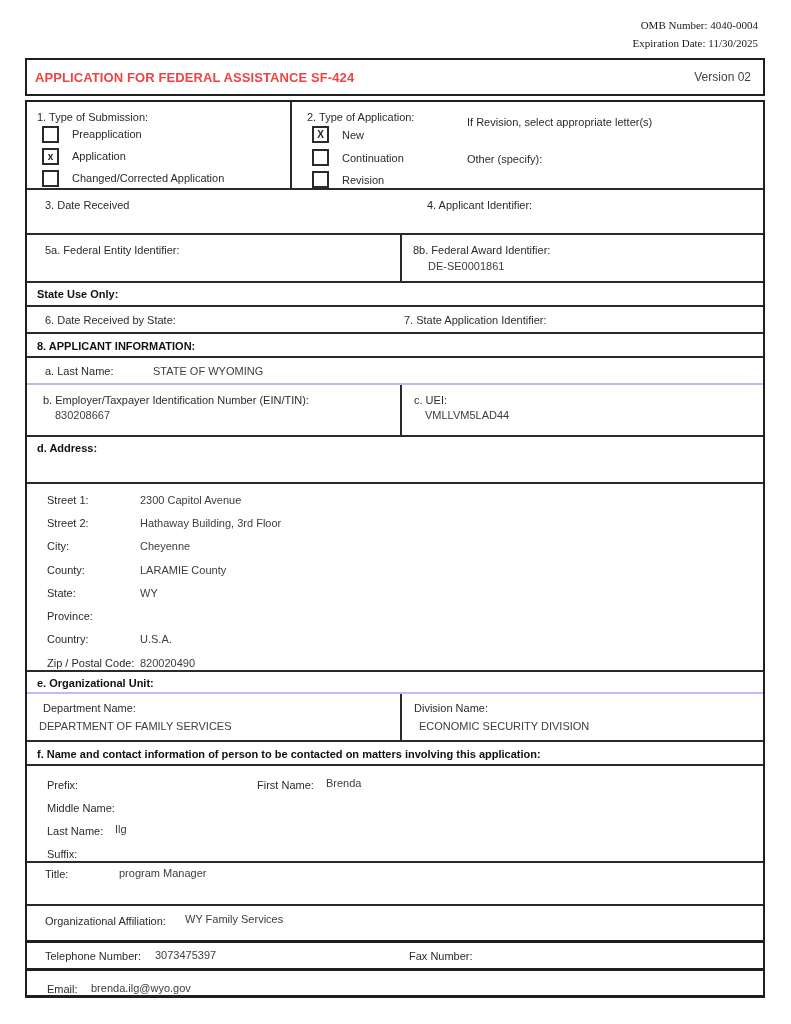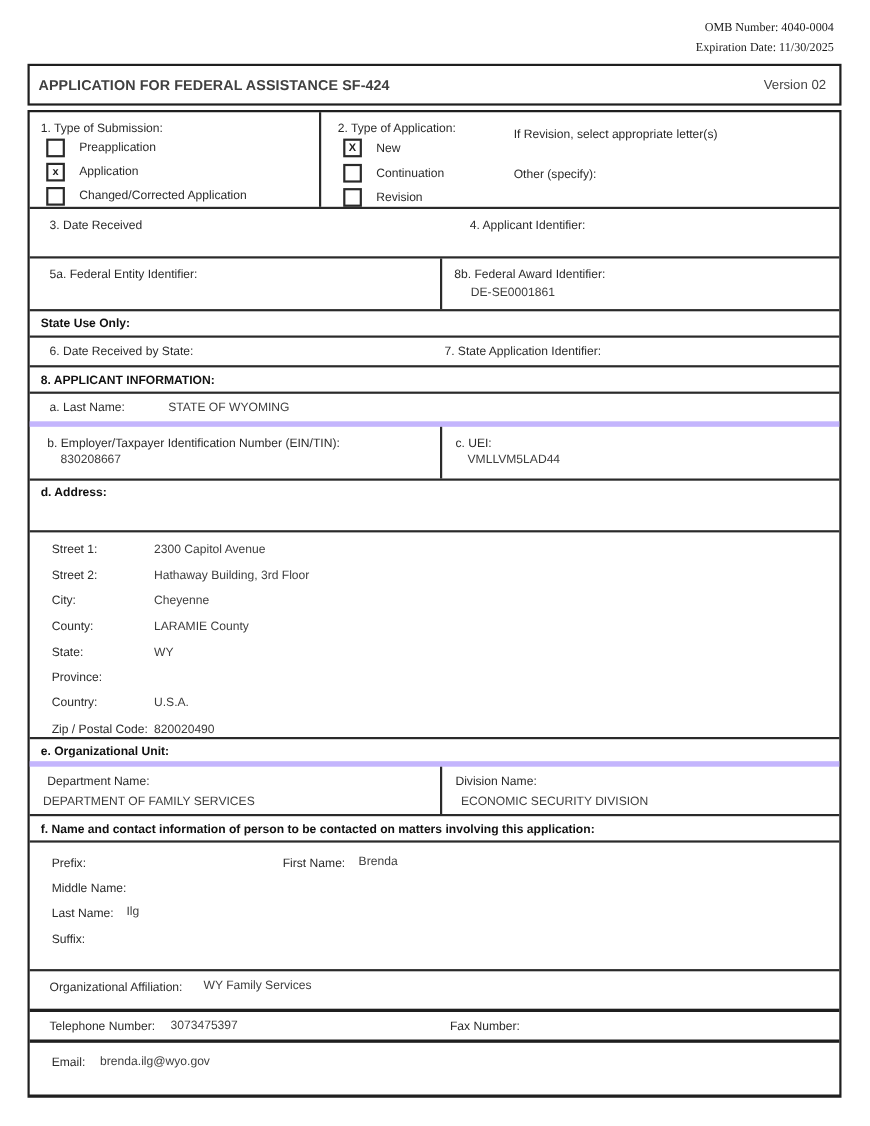--- a/index.html
+++ b/index.html
@@ -11,29 +11,29 @@
   .omb {
     position:absolute; top:16px; right:33px; text-align:right;
     font-family:"Liberation Serif", serif; font-size:11px; line-height:18px; color:#1a1a1a;
   }
   .titlebox {
     position:absolute; left:25px; top:58px; width:740px; height:38px;
     border:2px solid #1f1f1f; box-sizing:border-box;
     display:flex; align-items:center; justify-content:space-between;
     padding:0 12px 0 8px;
   }
-  .title { font-weight:bold; font-size:13px; letter-spacing:0.1px; color:#404040; }
+  .title { font-weight:bold; font-size:13px; letter-spacing:0.1px; color:#ef4444; }
   .version { font-size:12px; color:#444; }
   .bodybox {
     position:absolute; left:25px; top:100px; width:740px; height:898px;
     border:2px solid #1f1f1f; border-bottom-width:3px; box-sizing:border-box;
     display:flex; flex-direction:column;
   }
   .row { position:relative; box-sizing:border-box; width:100%; flex:0 0 auto; }
-  .bt1 { border-top:5px solid #c4b5fd; }
+  .bt1 { border-top:2px solid #c4b5fd; }
   .bt2 { border-top:2px solid #2a2a2a; }
   .bt3 { border-top:3px solid #1f1f1f; }
   .lbl { position:absolute; font-size:11px; color:#2b2b2b; white-space:nowrap; line-height:13px; }
   .val { position:absolute; font-size:11px; color:#3d3d3d; white-space:nowrap; line-height:13px; }
   .bold { font-weight:bold; color:#111; }
   .cb {
     position:absolute; width:13px; height:13px; border:2px solid #2a2a2a; background:#fff;
     display:flex; align-items:center; justify-content:center;
     font-size:10px; font-weight:bold; color:#222; line-height:1;
   }
@@ -158,20 +158,24 @@
     <div class="row bt2" style="height:97px;">
       <span class="lbl" style="left:20px;top:13px;">Prefix:</span>
       <span class="lbl" style="left:230px;top:13px;">First Name:</span>
       <span class="val" style="left:299px;top:11px;">Brenda</span>
       <span class="lbl" style="left:20px;top:36px;">Middle Name:</span>
       <span class="lbl" style="left:20px;top:59px;">Last Name:</span>
       <span class="val" style="left:88px;top:57px;">Ilg</span>
       <span class="lbl" style="left:20px;top:82px;">Suffix:</span>
     </div>
 
+    <div class="row bt2" style="height:23px;">
+      <span class="lbl" style="left:18px;top:5px;">Title:</span>
+      <span class="val" style="left:92px;top:4px;">program Manager</span>
+    </div>
 
     <div class="row bt2" style="height:36px;margin-top:20px;">
       <span class="lbl" style="left:18px;top:9px;">Organizational Affiliation:</span>
       <span class="val" style="left:158px;top:7px;">WY Family Services</span>
     </div>
 
     <div class="row bt3" style="height:28px;">
       <span class="lbl" style="left:18px;top:7px;">Telephone Number:</span>
       <span class="val" style="left:128px;top:6px;">3073475397</span>
       <span class="lbl" style="left:382px;top:7px;">Fax Number:</span>

